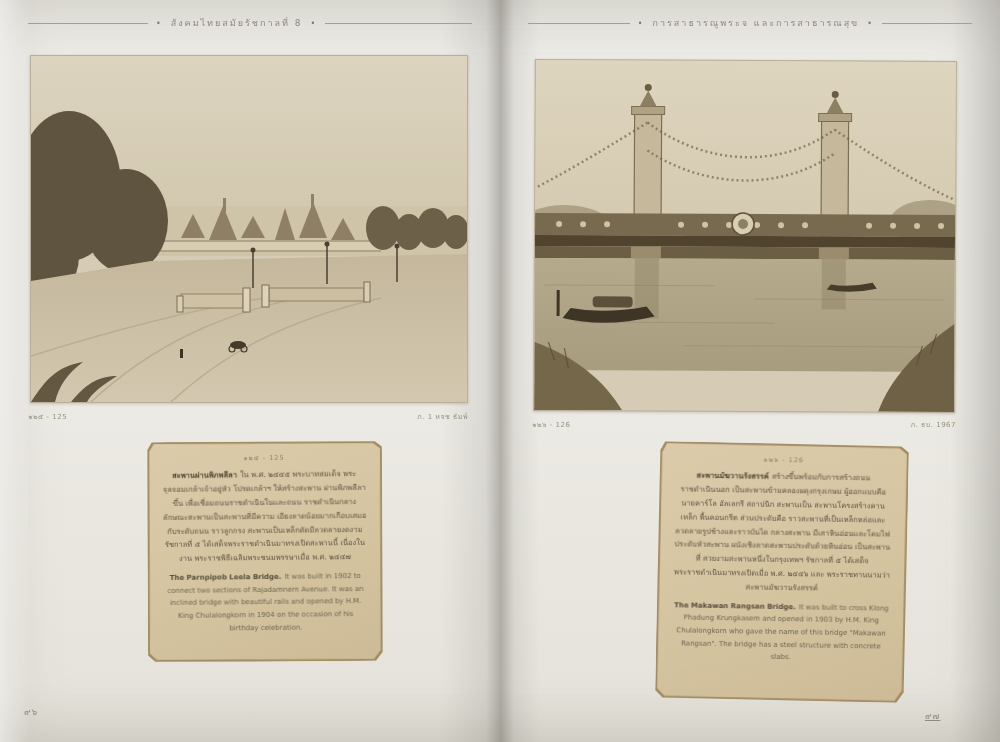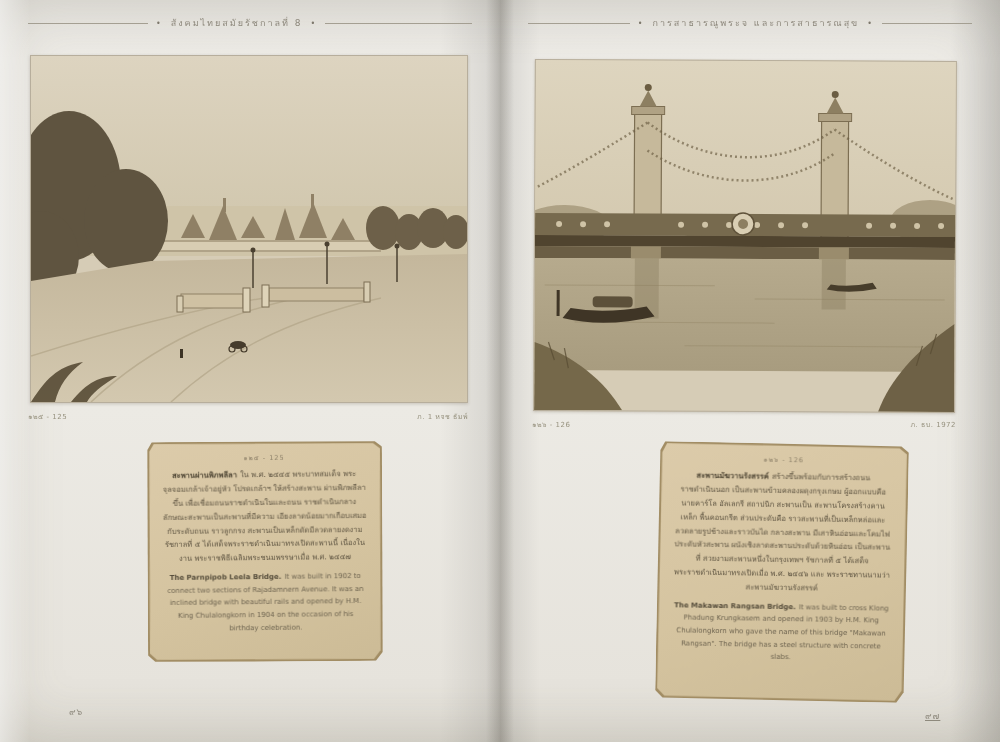--- a/index.html
+++ b/index.html
@@ -68,21 +68,21 @@
   .card-left{left:147px;top:441px;width:236px;height:221px;transform:rotate(-.6deg);}
   .card-right{left:657px;top:443px;width:250px;height:258px;transform:rotate(.9deg);}
   .card-number{font-size:6.5px;color:#8d8069;letter-spacing:1px;margin-bottom:5px;}
   .card-thai{font-size:7.5px;line-height:1.85;color:#5d5340;margin:0 0 6px;}
   .card-thai .lead{font-weight:bold;color:#4e4533;margin-right:3px;}
   .card-eng{font-size:7px;line-height:1.8;color:#6e co;margin:0;}
   .card-eng{font-size:7px;line-height:1.8;color:#6e6450;margin:0;}
   .card-eng .lead{font-weight:bold;color:#564d3b;margin-right:3px;}
   
   .folio{position:absolute;font-size:9px;color:#8e897d;letter-spacing:1px;}
-  .folio-left{left:24px;top:705px;margin-left:45px;}
+  .folio-left{left:24px;top:705px;}
   .folio-right{left:925px;top:709px;text-decoration:underline;}
 </style>
 </head>
 <body>
 
 <div class="book">
   <div class="page-shade-left"></div>
   <div class="page-shade-right"></div>
   <div class="gutter"></div>
 
@@ -280,21 +280,21 @@
         <line x1="20" y1="300" x2="14" y2="282"></line>
         <line x1="34" y1="308" x2="30" y2="288"></line>
         <line x1="396" y1="292" x2="402" y2="272"></line>
         <line x1="382" y1="304" x2="388" y2="284"></line>
       </g>
     </svg>
   </div>
 
   <div class="figure-caption fc-right">
     <span>๑๒๖ - 126</span>
-    <span>ภ. ธบ. 1972</span>
+    <span>ภ. ธบ. 1967</span>
   </div>
 
   <div class="card-outer card-left">
     <div class="card-inner">
       <div class="card-number">๑๒๕ - 125</div>
       <p class="card-thai">
         <span class="lead">สะพานผ่านพิภพลีลา</span><span>ใน พ.ศ. ๒๔๔๕ พระบาทสมเด็จ พระจุลจอมเกล้าเจ้าอยู่หัว โปรดเกล้าฯ ให้สร้างสะพาน ผ่านพิภพลีลาขึ้น เพื่อเชื่อมถนนราชดำเนินในและถนน ราชดำเนินกลาง ลักษณะสะพานเป็นสะพานที่มีความ เอียงลาดน้อยมากเกือบเสมอกับระดับถนน ราวลูกกรง สะพานเป็นเหล็กดัดมีลวดลายงดงาม รัชกาลที่ ๕ ได้เสด็จพระราชดำเนินมาทรงเปิดสะพานนี้ เนื่องในงาน พระราชพิธีเฉลิมพระชนมพรรษาเมื่อ พ.ศ. ๒๔๔๗</span>
       </p>
       <p class="card-eng">
         <span class="lead">The Parnpipob Leela Bridge.</span><span>It was built in 1902 to connect two sections of Rajadamnern Avenue. It was an inclined bridge with beautiful rails and opened by H.M. King Chulalongkorn in 1904 on the occasion of his birthday celebration.</span>

